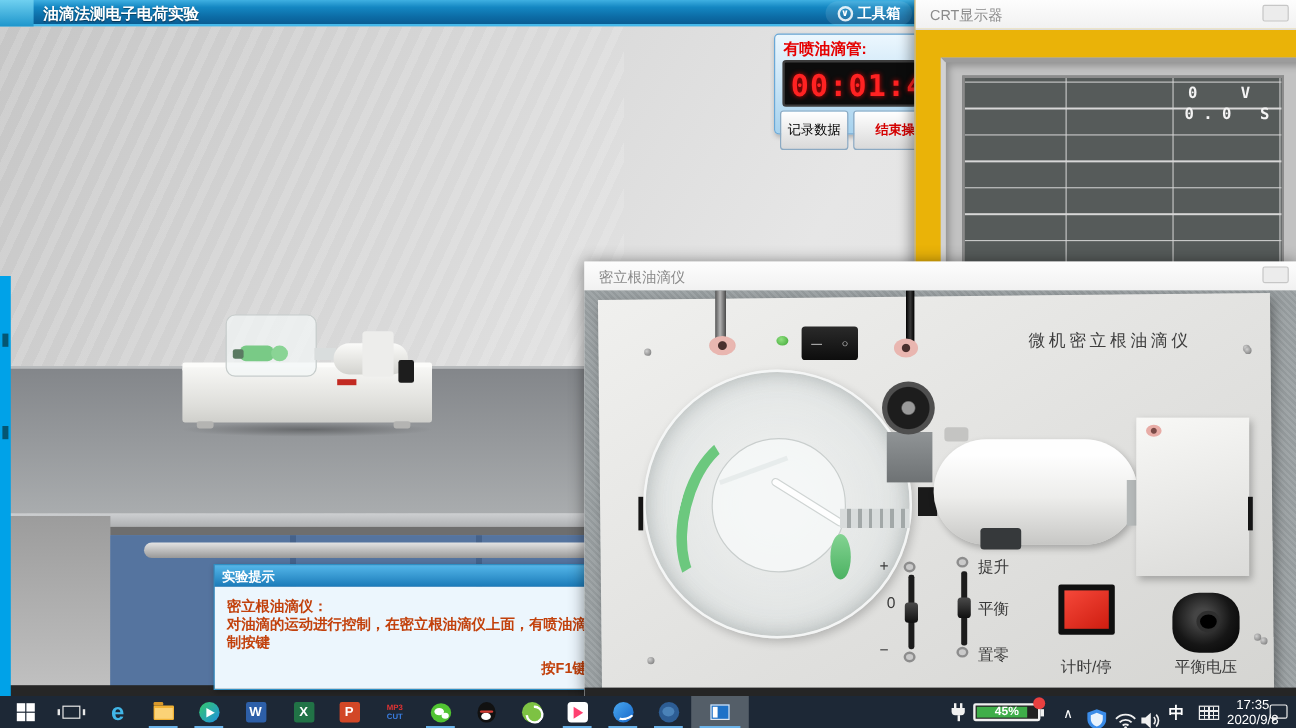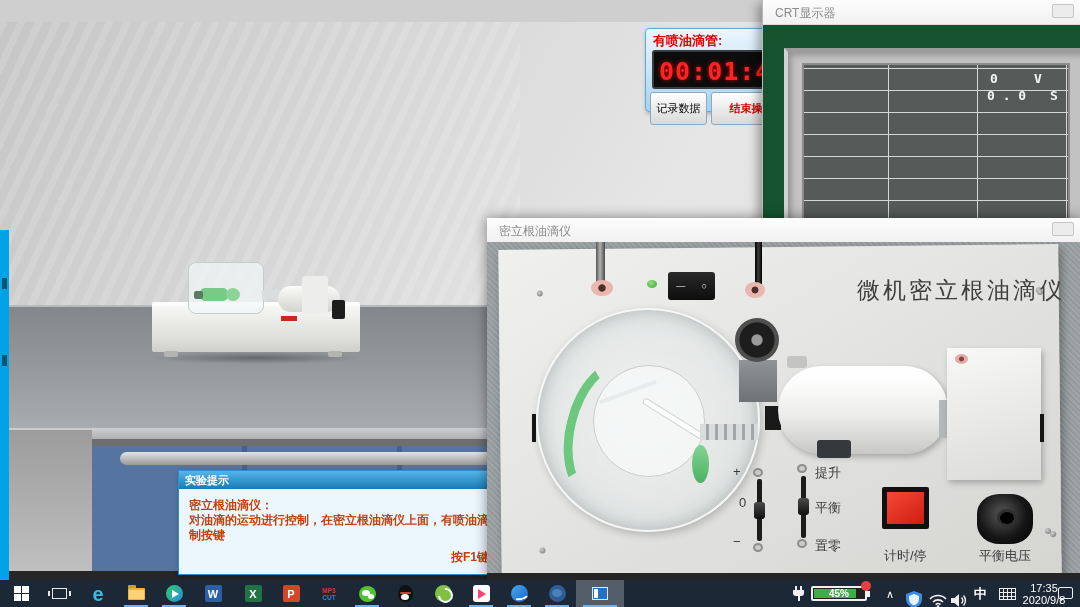--- a/index.html
+++ b/index.html
@@ -73,21 +73,21 @@
   .thumb1{left:12px;top:6px;width:60px;height:44px;background:#f2f2ef;border:1px solid #cfcfcf;}
   .thumb1 .c{left:6px;top:9px;width:22px;height:22px;border:2px solid #9aa6a6;border-radius:50%;}
   .thumb1 .r{left:32px;top:12px;width:18px;height:9px;background:#dde2e2;border:1px solid #b8bcbc;}
   .thumb1 .d{left:34px;top:30px;width:9px;height:5px;background:#c23a32;}
   .thumb2{left:94px;top:9px;width:36px;height:36px;border:1px solid #a8a8a4;border-radius:3px;
     background:linear-gradient(#e3e3df,#babab6);}
   .thumb2 .grill{left:4px;top:7px;width:26px;height:18px;
     background:repeating-linear-gradient(90deg,#8f8f8b 0 2px,#c9c9c5 2px 5px);}
 
   
-  .crtwin{left:762px;top:0;width:318px;height:232px;z-index:10;background:#14532d;border-left:1px solid #b8b8b8;
+  .crtwin{left:762px;top:0;width:318px;height:232px;z-index:10;background:#eab308;border-left:1px solid #b8b8b8;
     box-shadow:-4px 3px 10px rgba(0,0,0,.35);}
   .wtitle{left:0;top:0;right:0;height:25px;background:linear-gradient(#fdfdfd,#f1f1f1);border-bottom:1px solid #dcdcdc;}
   .wtitle .t{position:absolute;left:12px;top:5px;color:#8a8a8a;font-size:12px;}
   .wbtn{position:absolute;right:6px;top:4px;width:22px;height:14px;background:#ececec;border:1px solid #c6c6c6;border-radius:2px;cursor:pointer;}
   .monitor{left:21px;top:48px;right:-6px;bottom:0;background:#c2c2c2;border-top:4px solid #9c9c9c;border-left:4px solid #d2d2d2;
     box-shadow:inset 3px 3px 6px rgba(0,0,0,.25);}
   .crtscreen{left:14px;top:11px;right:16px;bottom:0;background:#565b5a;border:2px solid #8c8c8c;border-bottom:0;
     background-image:repeating-linear-gradient(to bottom,#d7d7d7 0 1px,transparent 1px 22px),
                      repeating-linear-gradient(to right,#d7d7d7 0 1px,transparent 1px 89px);
     background-position:0 3px,84px 0;background-color:#565b5a;}
@@ -122,21 +122,21 @@
     background:repeating-linear-gradient(90deg,#d8dcdc 0 6px,#a2a8a8 6px 9px);}
   .blkconn{left:278px;top:164px;width:16px;height:24px;background:#1a1a1a;}
   .ccd{left:291px;top:124px;width:170px;height:88px;border-radius:44px;
     background:linear-gradient(#fefefe 15%,#ededeb 55%,#c7c7c5);box-shadow:2px 3px 6px rgba(0,0,0,.25);}
   .ccdnub{left:300px;top:114px;width:20px;height:12px;background:#c4c4c2;border-radius:3px;}
   .grip{left:330px;top:198px;width:34px;height:18px;border-radius:3px;background:#36393b;}
   .coupler{left:452px;top:158px;width:16px;height:38px;background:#b4b8b8;}
   .wbox{left:460px;top:106px;width:94px;height:132px;background:linear-gradient(165deg,#f8f8f6,#dbdbd9);box-shadow:2px 3px 6px rgba(0,0,0,.25);}
   .pinkdot{left:468px;top:112px;width:13px;height:10px;border-radius:50%;background:radial-gradient(circle,#7a4a46 0 25%,#e8aca6 35%);}
   .brand{left:370px;top:33px;width:215px;font-family:"DejaVu Serif","Liberation Serif",serif;
-    font-size:23px;color:#3e3e3e;letter-spacing:3px;white-space:nowrap;}
+    font-size:14px;color:#3e3e3e;letter-spacing:3px;white-space:nowrap;}
   .slot{width:4px;height:28px;background:#151515;}
   .swcirc{width:10px;height:9px;border:2px solid #8d8d8d;background:#cacaca;border-radius:50%;}
   .lever{width:5px;height:62px;background:#1c1c1c;border-radius:2px;}
   .leverknob{width:11px;height:17px;background:linear-gradient(#4a4a4a,#101010);border-radius:3px;}
   .swlab{font-size:13px;color:#3a3a3a;}
   .redbtn{left:395px;top:245px;width:47px;height:42px;background:#101010;border-radius:2px;cursor:pointer;}
   .redbtn i{position:absolute;left:5px;top:5px;right:5px;bottom:5px;background:linear-gradient(145deg,#f6483a,#ce1d10);}
   .knob{left:490px;top:252px;width:56px;height:50px;border-radius:40%;cursor:pointer;
     background:radial-gradient(circle at 45% 40%,#454545 0 16%,#161616 55%,#000);}
   .knob i{position:absolute;left:20px;top:15px;width:20px;height:18px;border-radius:50%;background:#000;border:3px solid #2f2f2f;}
@@ -223,20 +223,28 @@
       <div class="a knob3d"></div>
     </div>
 
     <div class="a darkfloor"></div>
     <div class="a sidebar-strip">
       <i style="top:48px"></i>
       <i style="top:125px"></i>
     </div>
   </div>
 
+  <div class="a titlebar">
+    <div class="a corner"></div>
+    <span class="a t">油滴法测电子电荷实验</span>
+    <div class="a toolbox">
+      <span class="circ">∨</span>
+      <span>工具箱</span>
+    </div>
+  </div>
 
   <div class="a timer">
     <span class="a lab">有喷油滴管:</span>
     <div class="a disp">
       <span class="a digits">00:01:4</span>
     </div>
     <div class="a sbtn" style="left:4px;top:63px;width:57px">
       <span>记录数据</span>
     </div>
     <div class="a sbtn" style="left:65px;top:63px;width:70px;color:#d40000;font-weight:bold">

